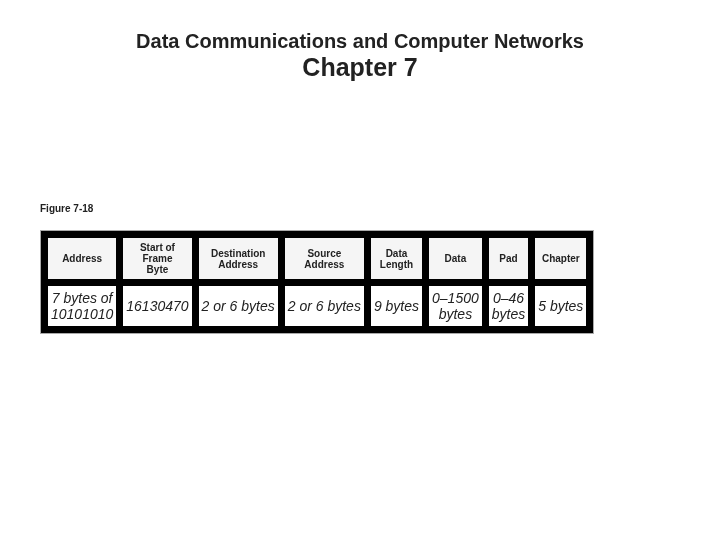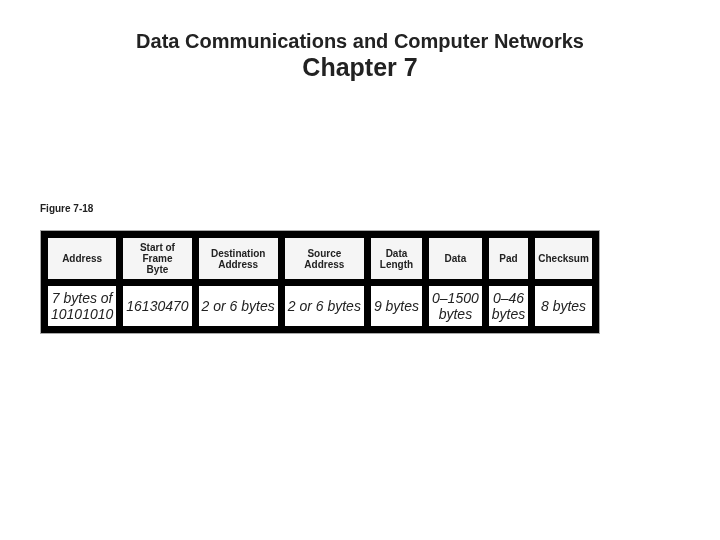--- a/index.html
+++ b/index.html
@@ -98,31 +98,31 @@
       <table>
         <thead>
           <tr>
           <th>Address</th>
               <th>Start of<br>Frame<br>Byte</th>
               <th>Destination<br>Address</th>
               <th>Source<br>Address</th>
               <th>Data<br>Length</th>
               <th>Data</th>
               <th>Pad</th>
-              <th>Checksum</th>
+              <th>Chapter</th>
             </tr>
         </thead>
         <tbody>
           <tr>
           <td>7 bytes of<br>10101010</td>
               <td>16130470</td>
               <td>2 or 6 bytes</td>
               <td>2 or 6 bytes</td>
               <td>9 bytes</td>
               <td>0–1500<br>bytes</td>
               <td>0–46<br>bytes</td>
-              <td>8 bytes</td>
+              <td>5 bytes</td>
             </tr>
         </tbody>
       </table>
     </div>
   </div>
 </div>
 
 </body></html>

